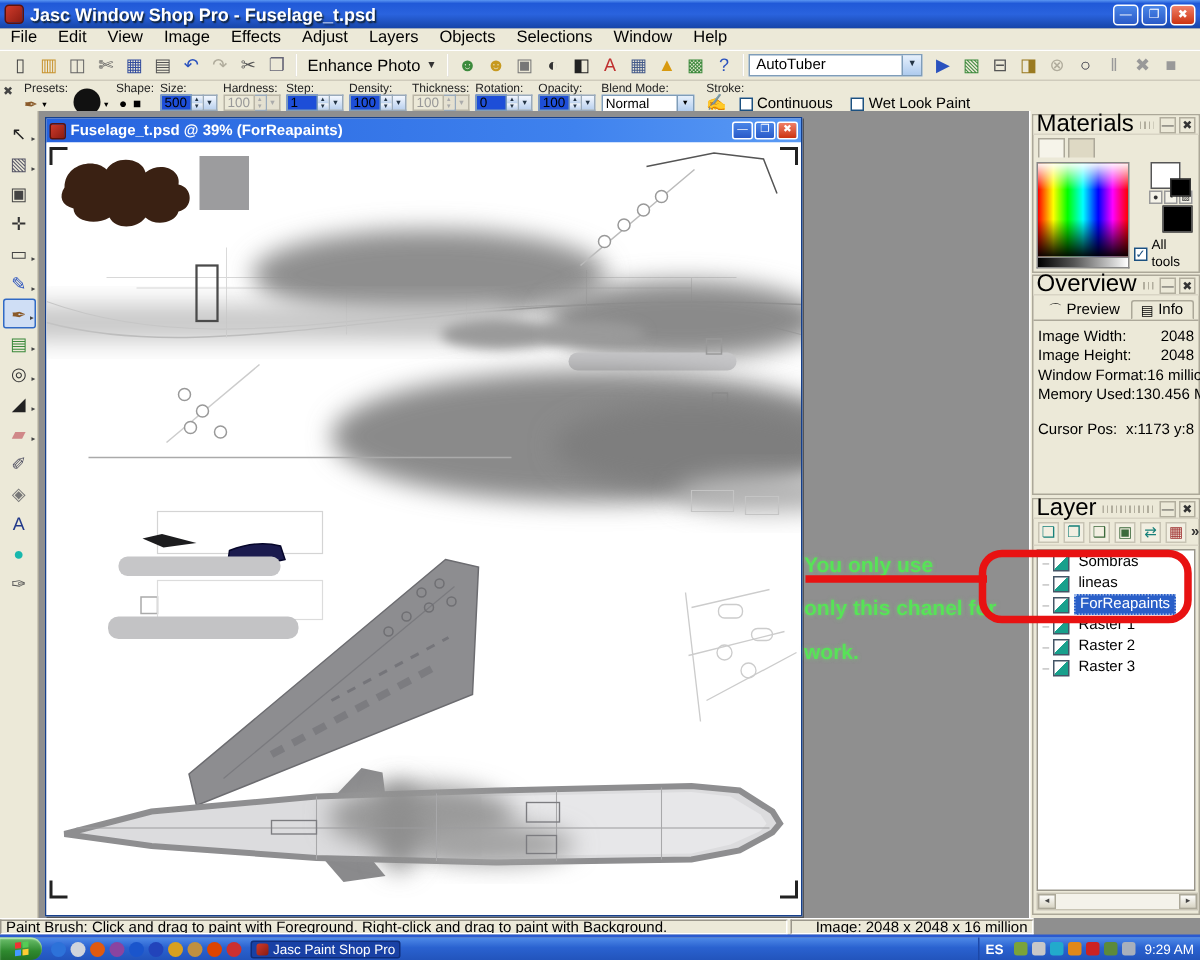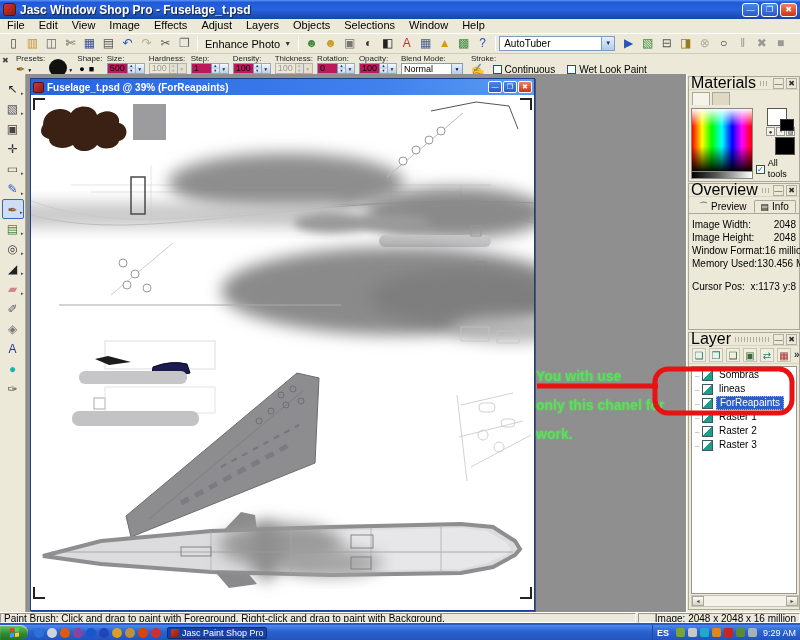--- a/index.html
+++ b/index.html
@@ -35,21 +35,21 @@
   .combo .drop{margin-left:auto;width:13px;height:13px;background:linear-gradient(#e6f0fc,#aecbee);
     border-left:1px solid #7f9db9;font-size:6px;text-align:center;line-height:13px;color:#234}
 
   
   .optbar{left:0;top:54px;width:800px;height:20px;background:#ece9d8;display:flex;align-items:flex-start;padding:1px 0 0 2px}
   .opt-close{width:10px;font-size:8px;line-height:10px;color:#444;margin:1px 2px 0 0}
   .ogroup{display:flex;flex-direction:column;margin:0 2px;white-space:nowrap}
   .glabel{font-size:8px;height:8px;line-height:8px;color:#222}
   .gcontrols{display:flex;align-items:center;margin-top:1px;height:11px}
   .spinbox{display:flex;height:11px}
-  .spinbox .val{width:21px;background:#be185d;border:1px solid #7f9db9;font-size:9px;line-height:9px;padding-left:2px}
+  .spinbox .val{width:21px;background:#1d4ed8;border:1px solid #7f9db9;font-size:9px;line-height:9px;padding-left:2px}
   .spinbox .arr{width:8px;display:flex;flex-direction:column;border:1px solid #9ab;border-left:0}
   .spinbox .arr span{flex:1;font-size:4px;line-height:4px;text-align:center;background:linear-gradient(#f4f8ff,#b9d0ee);color:#234}
   .spinbox .dd2{width:9px;border:1px solid #9ab;border-left:0;background:linear-gradient(#f4f8ff,#b9d0ee);
     font-size:5px;text-align:center;line-height:10px;color:#234}
   .ogroup.disabled .val{background:#ece9d8;color:#999;border-color:#b9b5a6}
   .ogroup.disabled .arr span,.ogroup.disabled .dd2{background:#e4e0d0;color:#aaa;border-color:#b9b5a6}
   .brush-tip{width:18px;height:18px;border-radius:50%;background:#111;margin-top:-3px}
   .mini-shape{font-size:9px;margin:0 2px;line-height:11px}
   .checkbox{width:9px;height:9px;border:1px solid #1c5180;background:#fff;display:inline-block;
     font-size:8px;line-height:8px;text-align:center;color:#1c5180;margin-right:3px}
@@ -123,21 +123,21 @@
   .lrow .conn{color:#999;font-size:8px;width:7px}
   .licon{width:11px;height:11px;border:1px solid #456;background:linear-gradient(135deg,#fff 45%,#18a08c 45%);margin-right:3px;flex:none}
   .lname{padding:0 3px;line-height:12px}
   .lrow.selected .lname{background:#2a5fc8;color:#fff;border:1px dotted #9db8e8}
   .lay-hscroll{position:absolute;left:2px;bottom:2px;width:108px;height:12px;display:flex;background:#f4f2ea;border:1px solid #c8c4b4}
   .scr-arr{width:12px;height:10px;background:linear-gradient(#fdfdfb,#d8d4c4);border:1px solid #aca899;
     font-size:6px;line-height:9px;text-align:center;color:#444}
   .scr-track{flex:1}
 
   
-  .statusbar{left:0;top:612px;width:800px;height:11px;background:#ece9d8;display:flex;font-size:10px;border-top:1px solid #fff}
+  .statusbar{left:0;top:612px;width:689px;height:11px;background:#ece9d8;display:flex;font-size:10px;border-top:1px solid #fff}
   .sseg{border:1px solid;border-color:#9a968a #fff #fff #9a968a;padding:0 3px;line-height:9px;white-space:nowrap;overflow:hidden}
   .sseg.msg{flex:1;margin-right:2px}
   .sseg.info{width:162px;text-align:right}
   .blue-edge{left:0;top:623px;width:800px;height:2px;background:#2a5ad0}
 
   
   .taskbar{left:0;top:625px;width:800px;height:15px;background:linear-gradient(180deg,#4e8ae8 0%,#2a62d0 45%,#2254bc 100%);display:flex;align-items:center}
   .startbtn{width:28px;height:15px;border-radius:0 8px 8px 0;background:linear-gradient(180deg,#6fc26f,#2f8a2f 60%,#247224);
     display:flex;align-items:center;justify-content:center;box-shadow:inset 0 1px 1px #bfe8bf}
   .winflag{width:9px;height:9px;display:grid;grid-template-columns:4px 4px;grid-template-rows:4px 4px;gap:1px;transform:skewY(-6deg)}
@@ -550,21 +550,21 @@
             <rect x="320" y="462" width="20" height="12"></rect>
           <rect x="150" y="452" width="30" height="9"></rect>
         </g>
       </svg>
     </div>
   </div>
 
 </div>
 
 <div class="abs annotation">
-  <div>You with use</div>
+  <div>You only use</div>
   <div>only this chanel for</div>
   <div>work.</div>
 </div>
 
 <div class="abs panels">
 
   <div class="panel" style="top:2px;height:106px">
     <div class="ptitle">
       <span class="txt">Materials</span>
       <span class="grip"></span>

